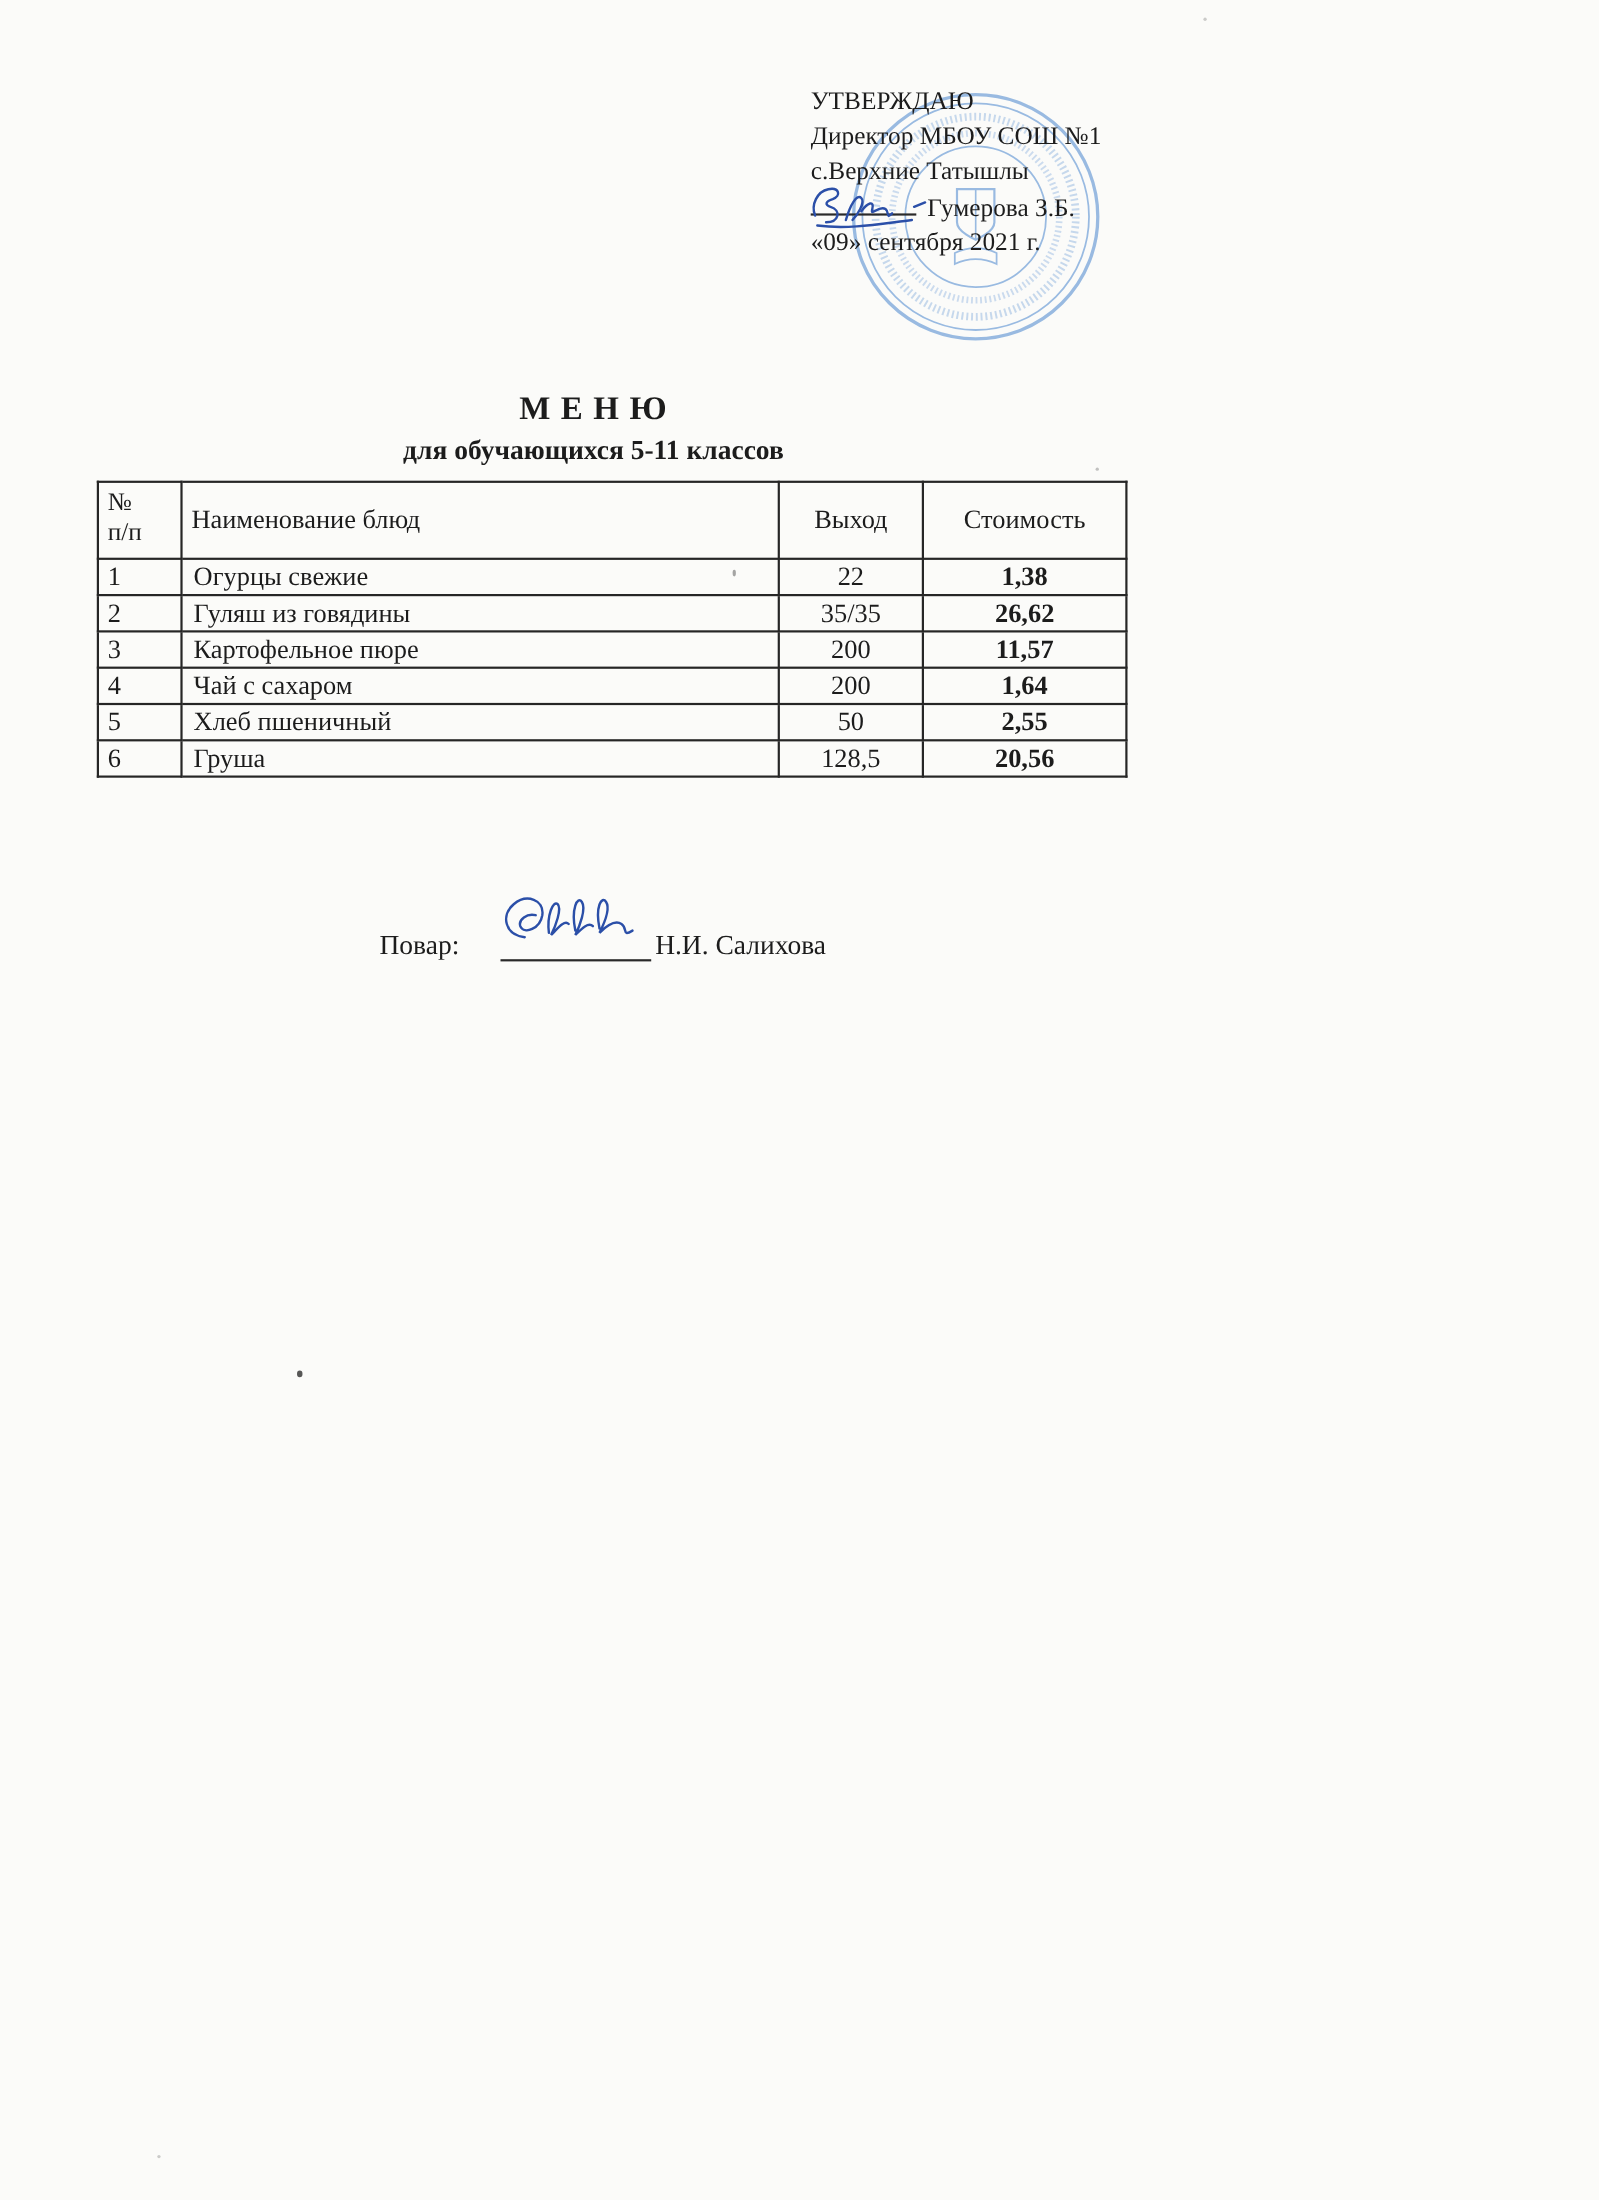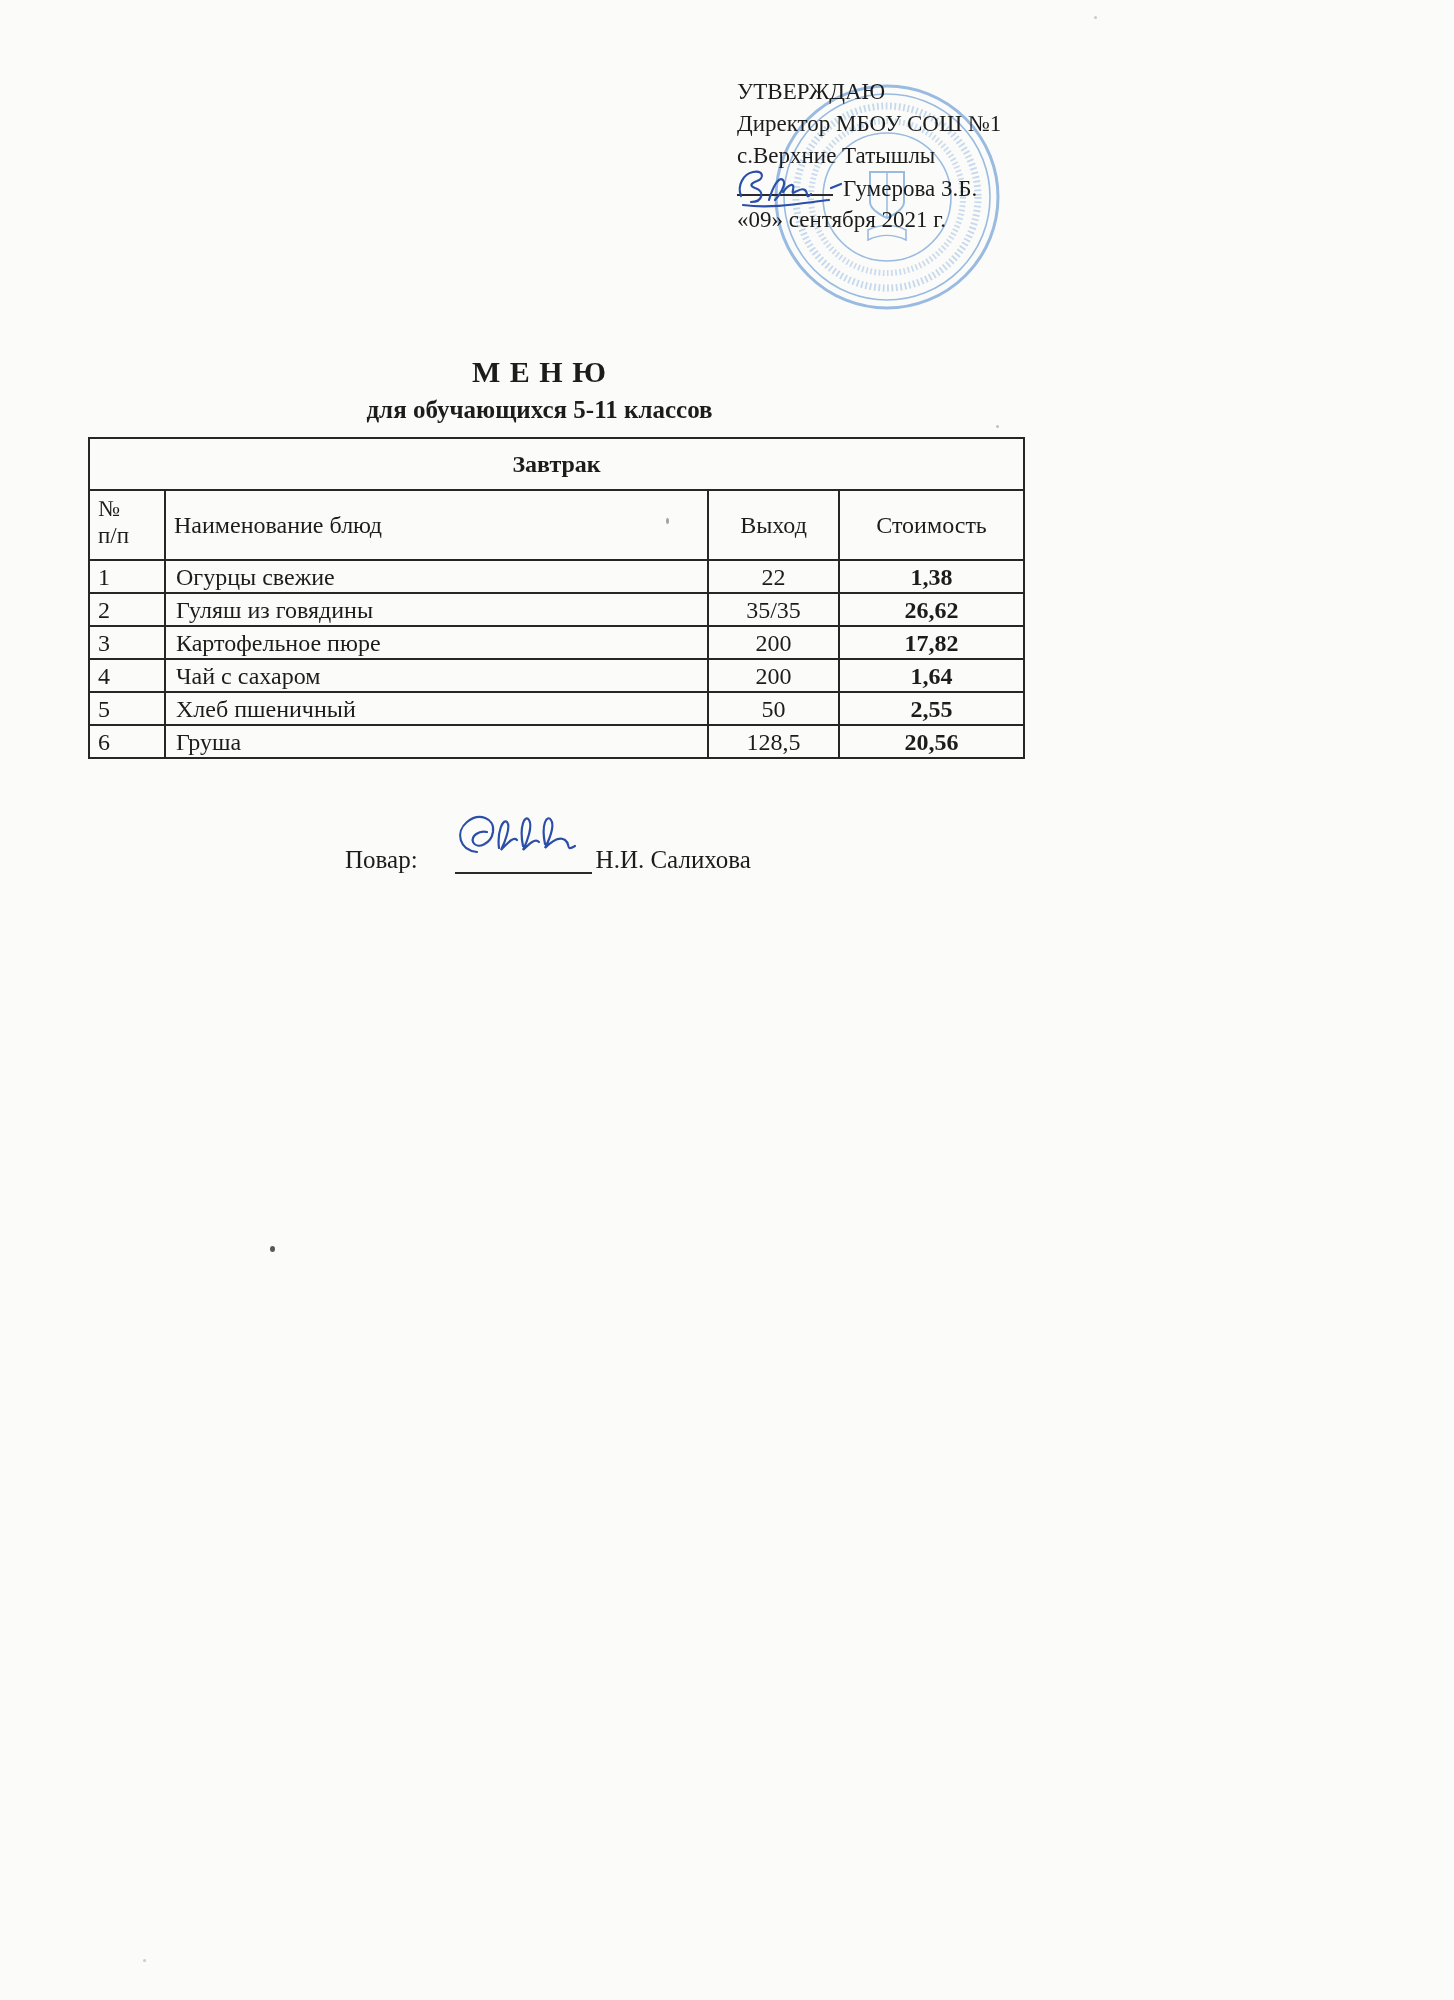--- a/index.html
+++ b/index.html
@@ -109,23 +109,20 @@
 
   <div class="menu-wrap">
     <table class="menu">
       <colgroup>
         <col style="width:76px">
           <col style="width:543px">
           <col style="width:131px">
           <col style="width:185px">
       </colgroup>
       <tbody>
-        <tr class="section-row">
-          <td colspan="4">Завтрак</td>
-        </tr>
         <tr class="head-row">
           <td class="c-num">
             <div>№</div>
             <div>п/п</div>
           </td>
           <td class="c-name">Наименование блюд</td>
           <td class="c-out">Выход</td>
           <td class="c-cost">Стоимость</td>
         </tr>
 
@@ -138,21 +135,21 @@
         <tr class="data-row">
           <td class="c-num">2</td>
           <td class="c-name">Гуляш из говядины</td>
           <td class="c-out">35/35</td>
           <td class="c-cost">26,62</td>
         </tr>
         <tr class="data-row">
           <td class="c-num">3</td>
           <td class="c-name">Картофельное пюре</td>
           <td class="c-out">200</td>
-          <td class="c-cost">17,82</td>
+          <td class="c-cost">11,57</td>
         </tr>
         <tr class="data-row">
           <td class="c-num">4</td>
           <td class="c-name">Чай с сахаром</td>
           <td class="c-out">200</td>
           <td class="c-cost">1,64</td>
         </tr>
         <tr class="data-row">
           <td class="c-num">5</td>
           <td class="c-name">Хлеб пшеничный</td>

